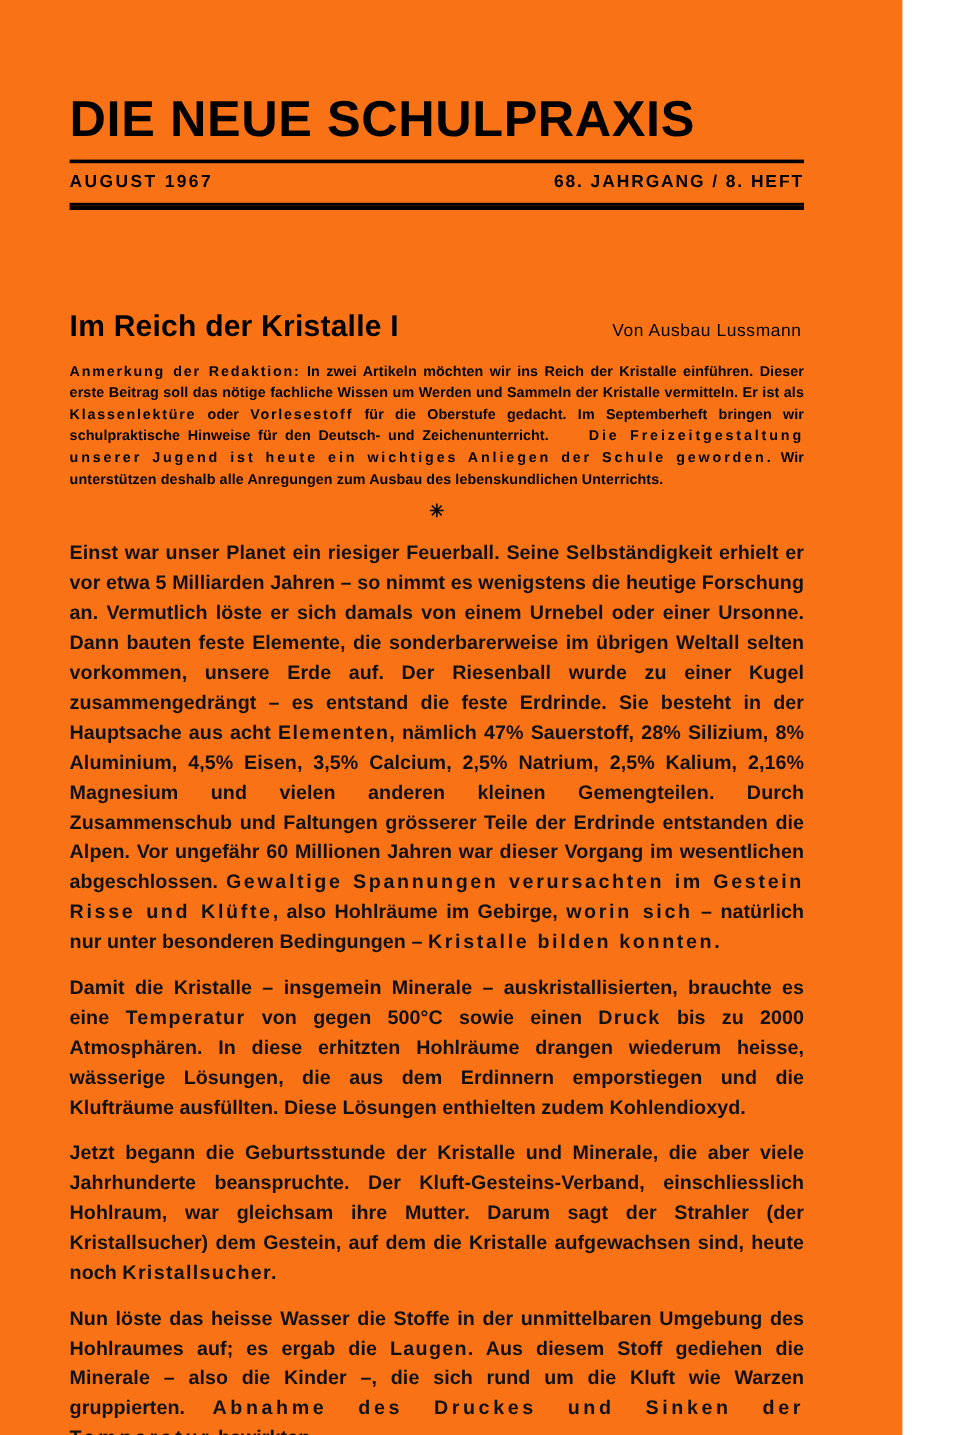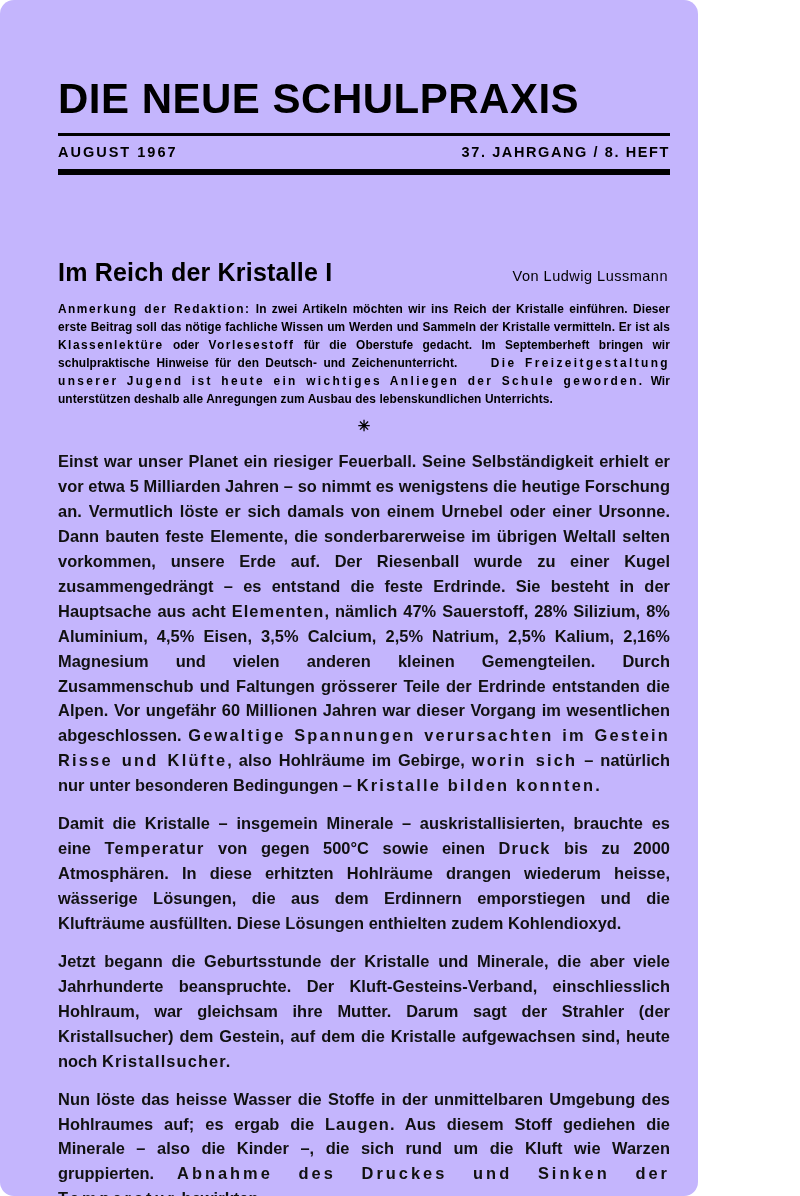--- a/index.html
+++ b/index.html
@@ -10,25 +10,24 @@
   body {
     width: 800px;
     height: 1196px;
     font-family: "Liberation Sans", sans-serif;
     color: #111111;
     -webkit-font-smoothing: antialiased;
   }
 
   .page {
     position: relative;
-    width: 698px;
+    width: 752px;
     height: 1196px;
-    background: #c4b5fd;
+    background: #f97316;
     overflow: hidden;
-    border-radius: 14px;
   }
 
   .content {
     position: absolute;
     left: 58px;
     top: 0;
     width: 612px;
   }
 
   
@@ -167,31 +166,31 @@
 
     <div class="masthead">
       <div class="masthead-title">DIE NEUE SCHULPRAXIS</div>
     </div>
 
     <div class="masthead-gap-a"></div>
     <div class="rule-medium"></div>
 
     <div class="issue-row">
       <span class="issue-left">AUGUST 1967</span>
-      <span class="issue-right">37. JAHRGANG / 8. HEFT</span>
+      <span class="issue-right">68. JAHRGANG / 8. HEFT</span>
     </div>
 
     <div class="rule-thin"></div>
 
 
     <div class="rule-thick"></div>
 
     <div class="article-head">
       <div class="article-title">Im Reich der Kristalle I</div>
-      <div class="article-byline">Von Ludwig Lussmann</div>
+      <div class="article-byline">Von Ausbau Lussmann</div>
     </div>
 
     <div class="note">
       <span class="sp1">Anmerkung der Redaktion:</span><span> In zwei Artikeln möchten wir ins Reich der Kristalle einführen. Dieser erste Beitrag soll das nötige fachliche Wissen um Werden und Sammeln der Kristalle vermitteln. Er ist als </span><span class="sp1">Klassenlektüre</span><span> oder </span><span class="sp1">Vorlesestoff</span><span> für die Oberstufe gedacht. Im Septemberheft bringen wir schulpraktische Hinweise für den Deutsch- und Zeichenunterricht. </span><span class="sp2">Die Freizeitgestaltung unserer Jugend ist heute ein wichtiges Anliegen der Schule geworden.</span><span> Wir unterstützen deshalb alle Anregungen zum Ausbau des lebenskundlichen Unterrichts.</span>
     </div>
 
     <div class="asterisk">✳</div>
 
     <div class="body-text">
         <div class="para"><span>Einst war unser Planet ein riesiger Feuerball. Seine Selbständigkeit erhielt er vor etwa 5 Milliarden Jahren – so nimmt es wenigstens die heutige Forschung an. Vermutlich löste er sich damals von einem Urnebel oder einer Ursonne. Dann bauten feste Elemente, die sonderbarerweise im übrigen Weltall selten vorkommen, unsere Erde auf. Der Riesenball wurde zu einer Kugel zusammengedrängt – es entstand die feste Erdrinde. Sie besteht in der Hauptsache aus acht </span><span class="t1">Elementen</span><span>, nämlich 47% Sauerstoff, 28% Silizium, 8% Aluminium, 4,5% Eisen, 3,5% Calcium, 2,5% Natrium, 2,5% Kalium, 2,16% Magnesium und vielen anderen kleinen Gemengteilen. Durch Zusammenschub und Faltungen grösserer Teile der Erdrinde entstanden die Alpen. Vor ungefähr 60 Millionen Jahren war dieser Vorgang im wesentlichen abgeschlossen. </span><span class="t2">Gewaltige Spannungen verursachten im Gestein Risse und Klüfte</span><span>, also Hohlräume im Gebirge, </span><span class="t2">worin sich</span><span> – natürlich nur unter besonderen Bedingungen – </span><span class="t2">Kristalle bilden konnten.</span></div>

